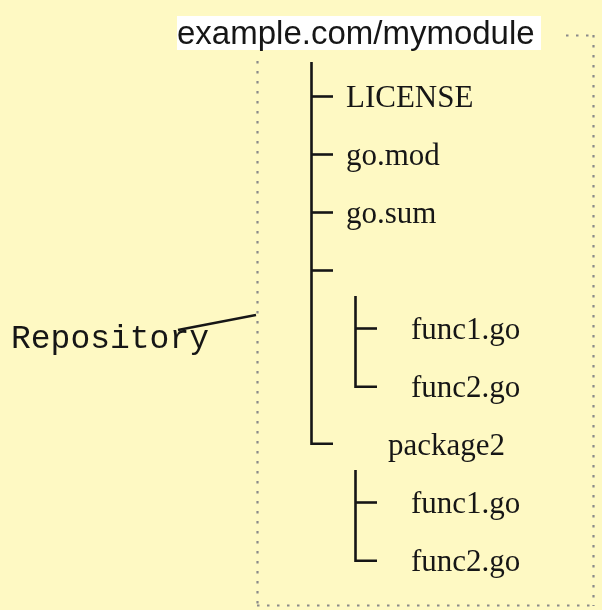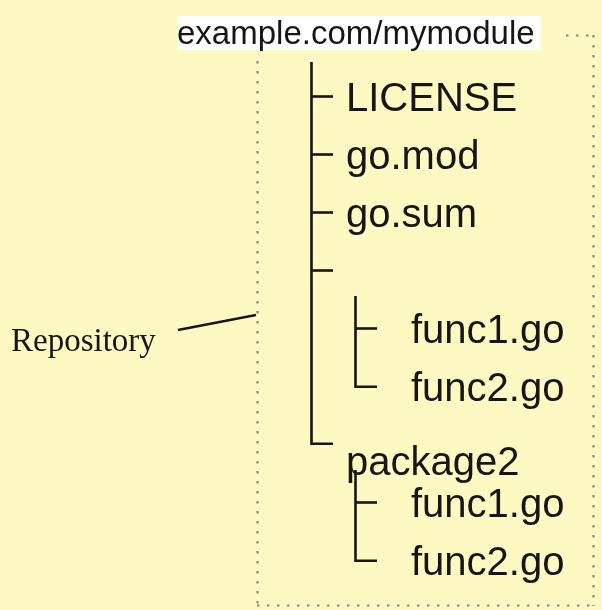--- a/index.html
+++ b/index.html
@@ -31,43 +31,43 @@
     line-height: 34px;
     color: #161616;
     white-space: nowrap;
     background: #ffffff;
     padding: 0 6px 0 0;
   }
   .annotation-label {
     position: absolute;
     left: 11px;
     top: 323px;
-    font-family: Liberation Serif, serif;
+    font-family: Liberation Mono, monospace;
     font-size: 33px;
     line-height: 34px;
     color: #161616;
     white-space: nowrap;
   }
   .tree-item {
     position: absolute;
-    font-family: Liberation Sans, sans-serif;
-    font-size: 40px;
+    font-family: Liberation Serif, serif;
+    font-size: 31px;
     line-height: 34px;
     color: #161616;
     white-space: nowrap;
   }
   .tree-item.level-1 { left: 346px; }
   .tree-item.level-2 { left: 411px; }
   .row-0 { top: 80px; }
   .row-1 { top: 138px; }
   .row-2 { top: 196px; }
   .row-3 { top: 254px; }
   .row-4 { top: 312px; }
   .row-5 { top: 370px; }
-  .row-6 { top: 444px; }
+  .row-6 { top: 428px; margin-left: 42px; }
   .row-7 { top: 486px; }
   .row-8 { top: 544px; }
 </style>
 </head>
 <body>
 
 <div class="canvas">
 
   <svg class="lines-svg" viewBox="0 0 602 610" xmlns="http://www.w3.org/2000/svg">
 

